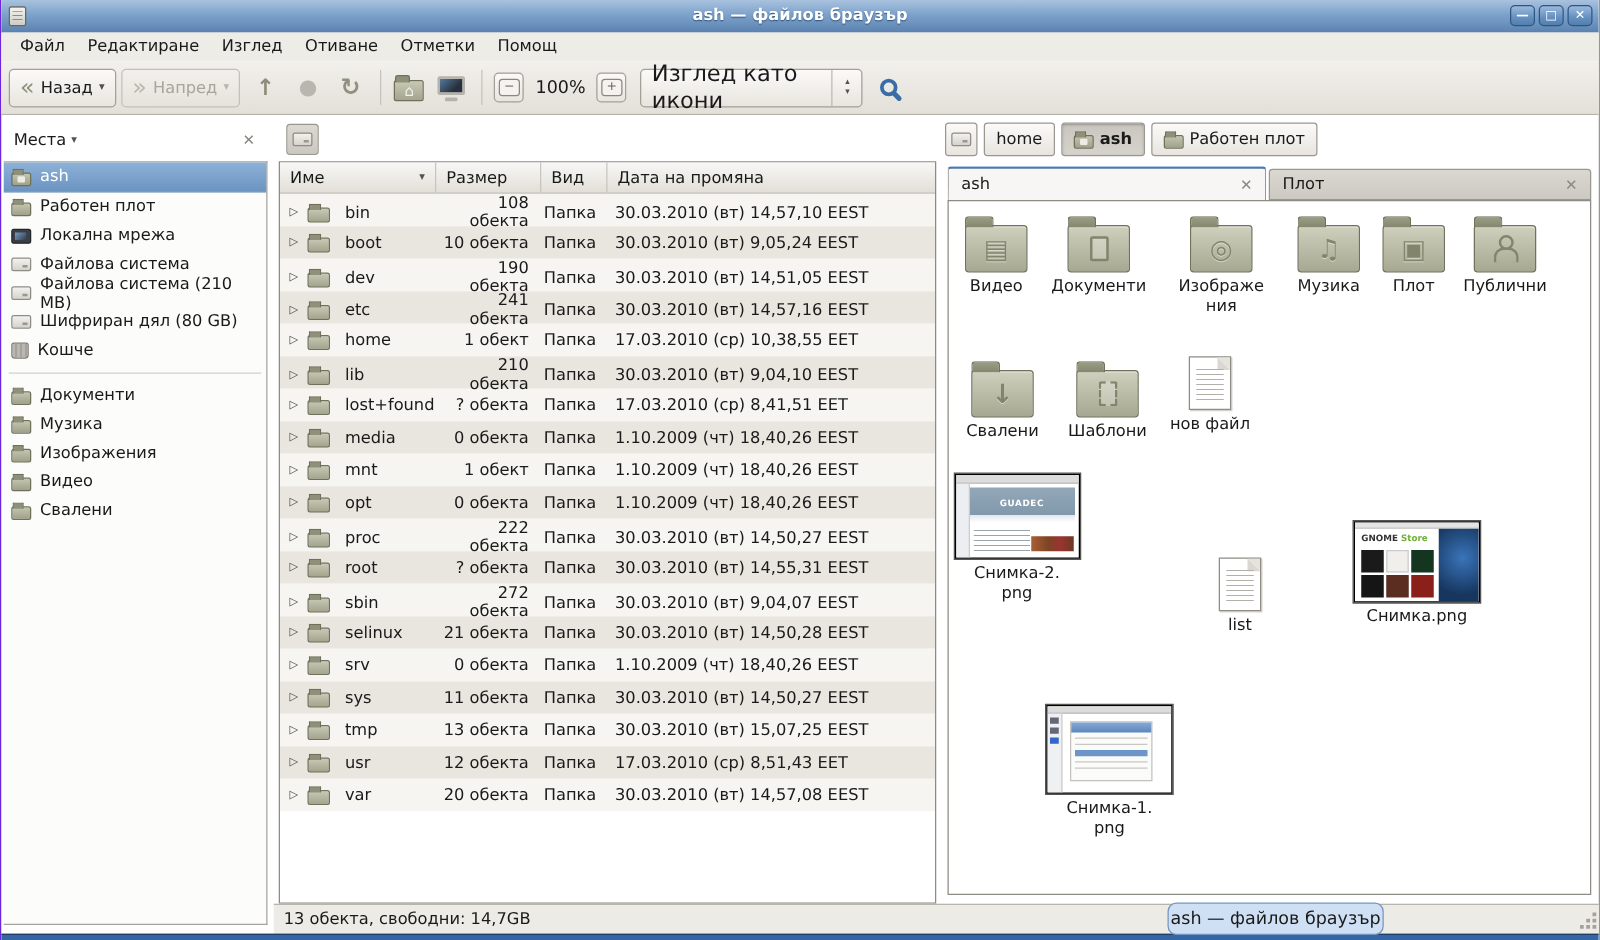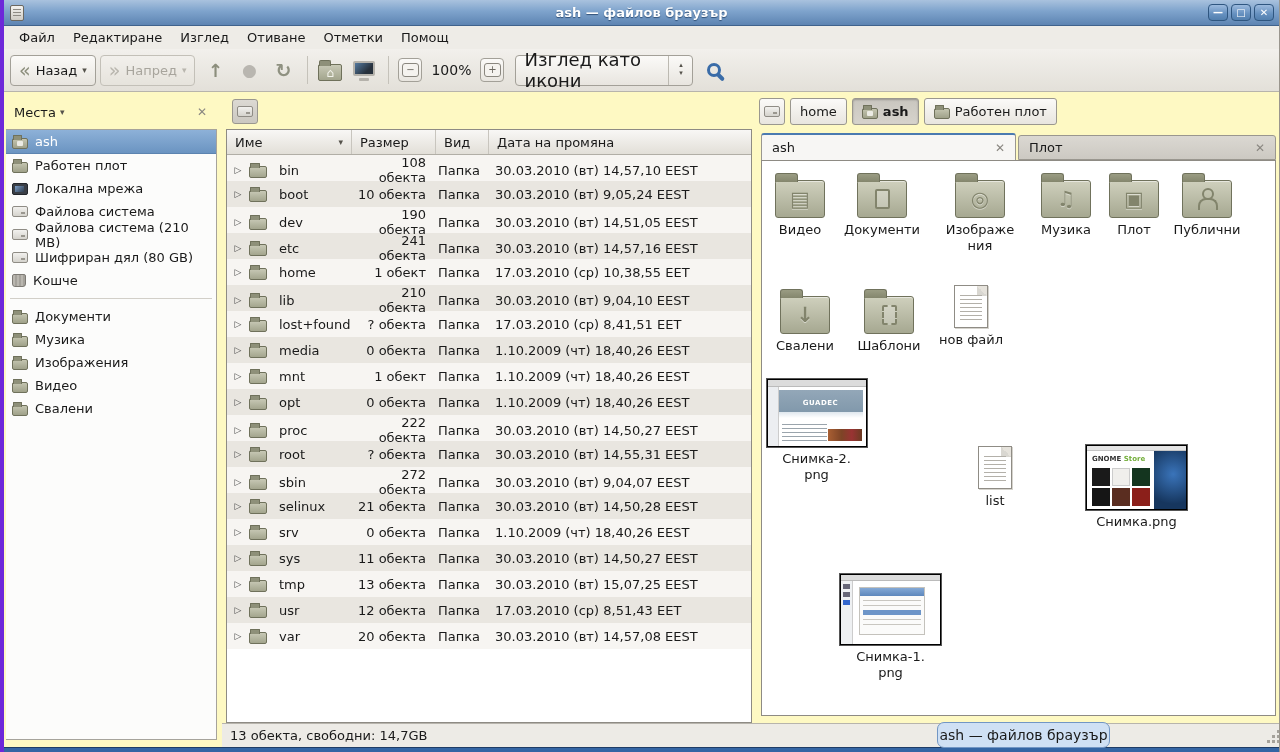--- a/index.html
+++ b/index.html
@@ -1,18 +1,18 @@
 <!DOCTYPE html>
 <html><head>
 <meta charset="utf-8">
 <style>
   * { margin:0; padding:0; box-sizing:border-box; }
   html,body { width:1280px; height:752px; }
   body { font-family:"DejaVu Sans","Liberation Sans",sans-serif; font-size:13px; color:#1a1a1a; background:#d8d4cc; }
-  .screen { position:relative; width:1280px; height:752px; background:#fef9c3; overflow:hidden; border-left:4px solid #6d28d9; border-right:1px solid #9a968e; }
+  .screen { position:relative; width:1280px; height:752px; background:#ffffff; overflow:hidden; border-left:1px solid #6d28d9; border-right:1px solid #9a968e; }
 
   
   .titlebar { position:absolute; left:0; top:0; width:100%; height:26px;
     background:linear-gradient(#a9c2de 0%, #7ea3cc 45%, #5d84b2 100%);
     border-bottom:1px solid #3f628c; display:flex; align-items:center; }
   .title-text { position:absolute; left:0; right:0; text-align:center; color:#fff; font-weight:bold; font-size:13px; text-shadow:0 1px 1px #2f4f76; }
   .titleicon { width:14px; height:16px; margin-left:6px; background:linear-gradient(#f4f3f0,#cfccc5); border:1px solid #6b6861; border-radius:2px; position:relative; z-index:2; }
   .titleicon::after { content:""; position:absolute; left:2px; right:2px; top:3px; height:8px; background:repeating-linear-gradient(#8e8b84 0 1px, transparent 1px 3px); }
   .winbtns { position:absolute; right:5px; top:4px; display:flex; gap:3px; }
   .winbtn { width:20px; height:17px; border:1px solid #2f5680; border-radius:4px;
@@ -551,38 +551,38 @@
         <div class="t2-sky"></div>
         <div class="t2-lines"></div>
         <div class="t2-photos"></div>
       </div>
       <div class="flabel" style="width:72px;">Снимка-2.png</div>
     </div>
     <div class="file-item" style="left:195px;top:285px;width:76px;">
       <div class="docfile"></div>
       <div class="flabel">list</div>
     </div>
-    <div class="file-item" style="left:320px;top:284px;width:109px;">
+    <div class="file-item" style="left:320px;top:256px;width:109px;">
       <div class="thumb" style="width:101px;height:65px;">
         <div class="ts-bar"></div>
         <div class="ts-brand"><span>GNOME</span> <em>Store</em></div>
         <div class="ts-grid">
           <i style="background:#1a1a1a;"></i>
             <i style="background:#f0efec;border:1px solid #ccc;"></i>
             <i style="background:#14351f;"></i>
           <i style="background:#151515;"></i>
             <i style="background:#5a2d20;"></i>
             <i style="background:#8b1f1a;"></i>
         </div>
         <div class="ts-wall"></div>
       </div>
       <div class="flabel">Снимка.png</div>
     </div>
 
-    <div class="file-item" style="left:78px;top:413px;width:101px;">
+    <div class="file-item" style="left:78px;top:403px;width:101px;">
       <div class="thumb" style="width:101px;height:71px;">
         <div class="t1-top"></div>
         <div class="t1-side">
             <i></i>
             <i></i>
             <i style="background:#36c;"></i>
           </div>
         <div class="t1-panel">
           <div class="hd"></div>
           <div class="ln"></div>

